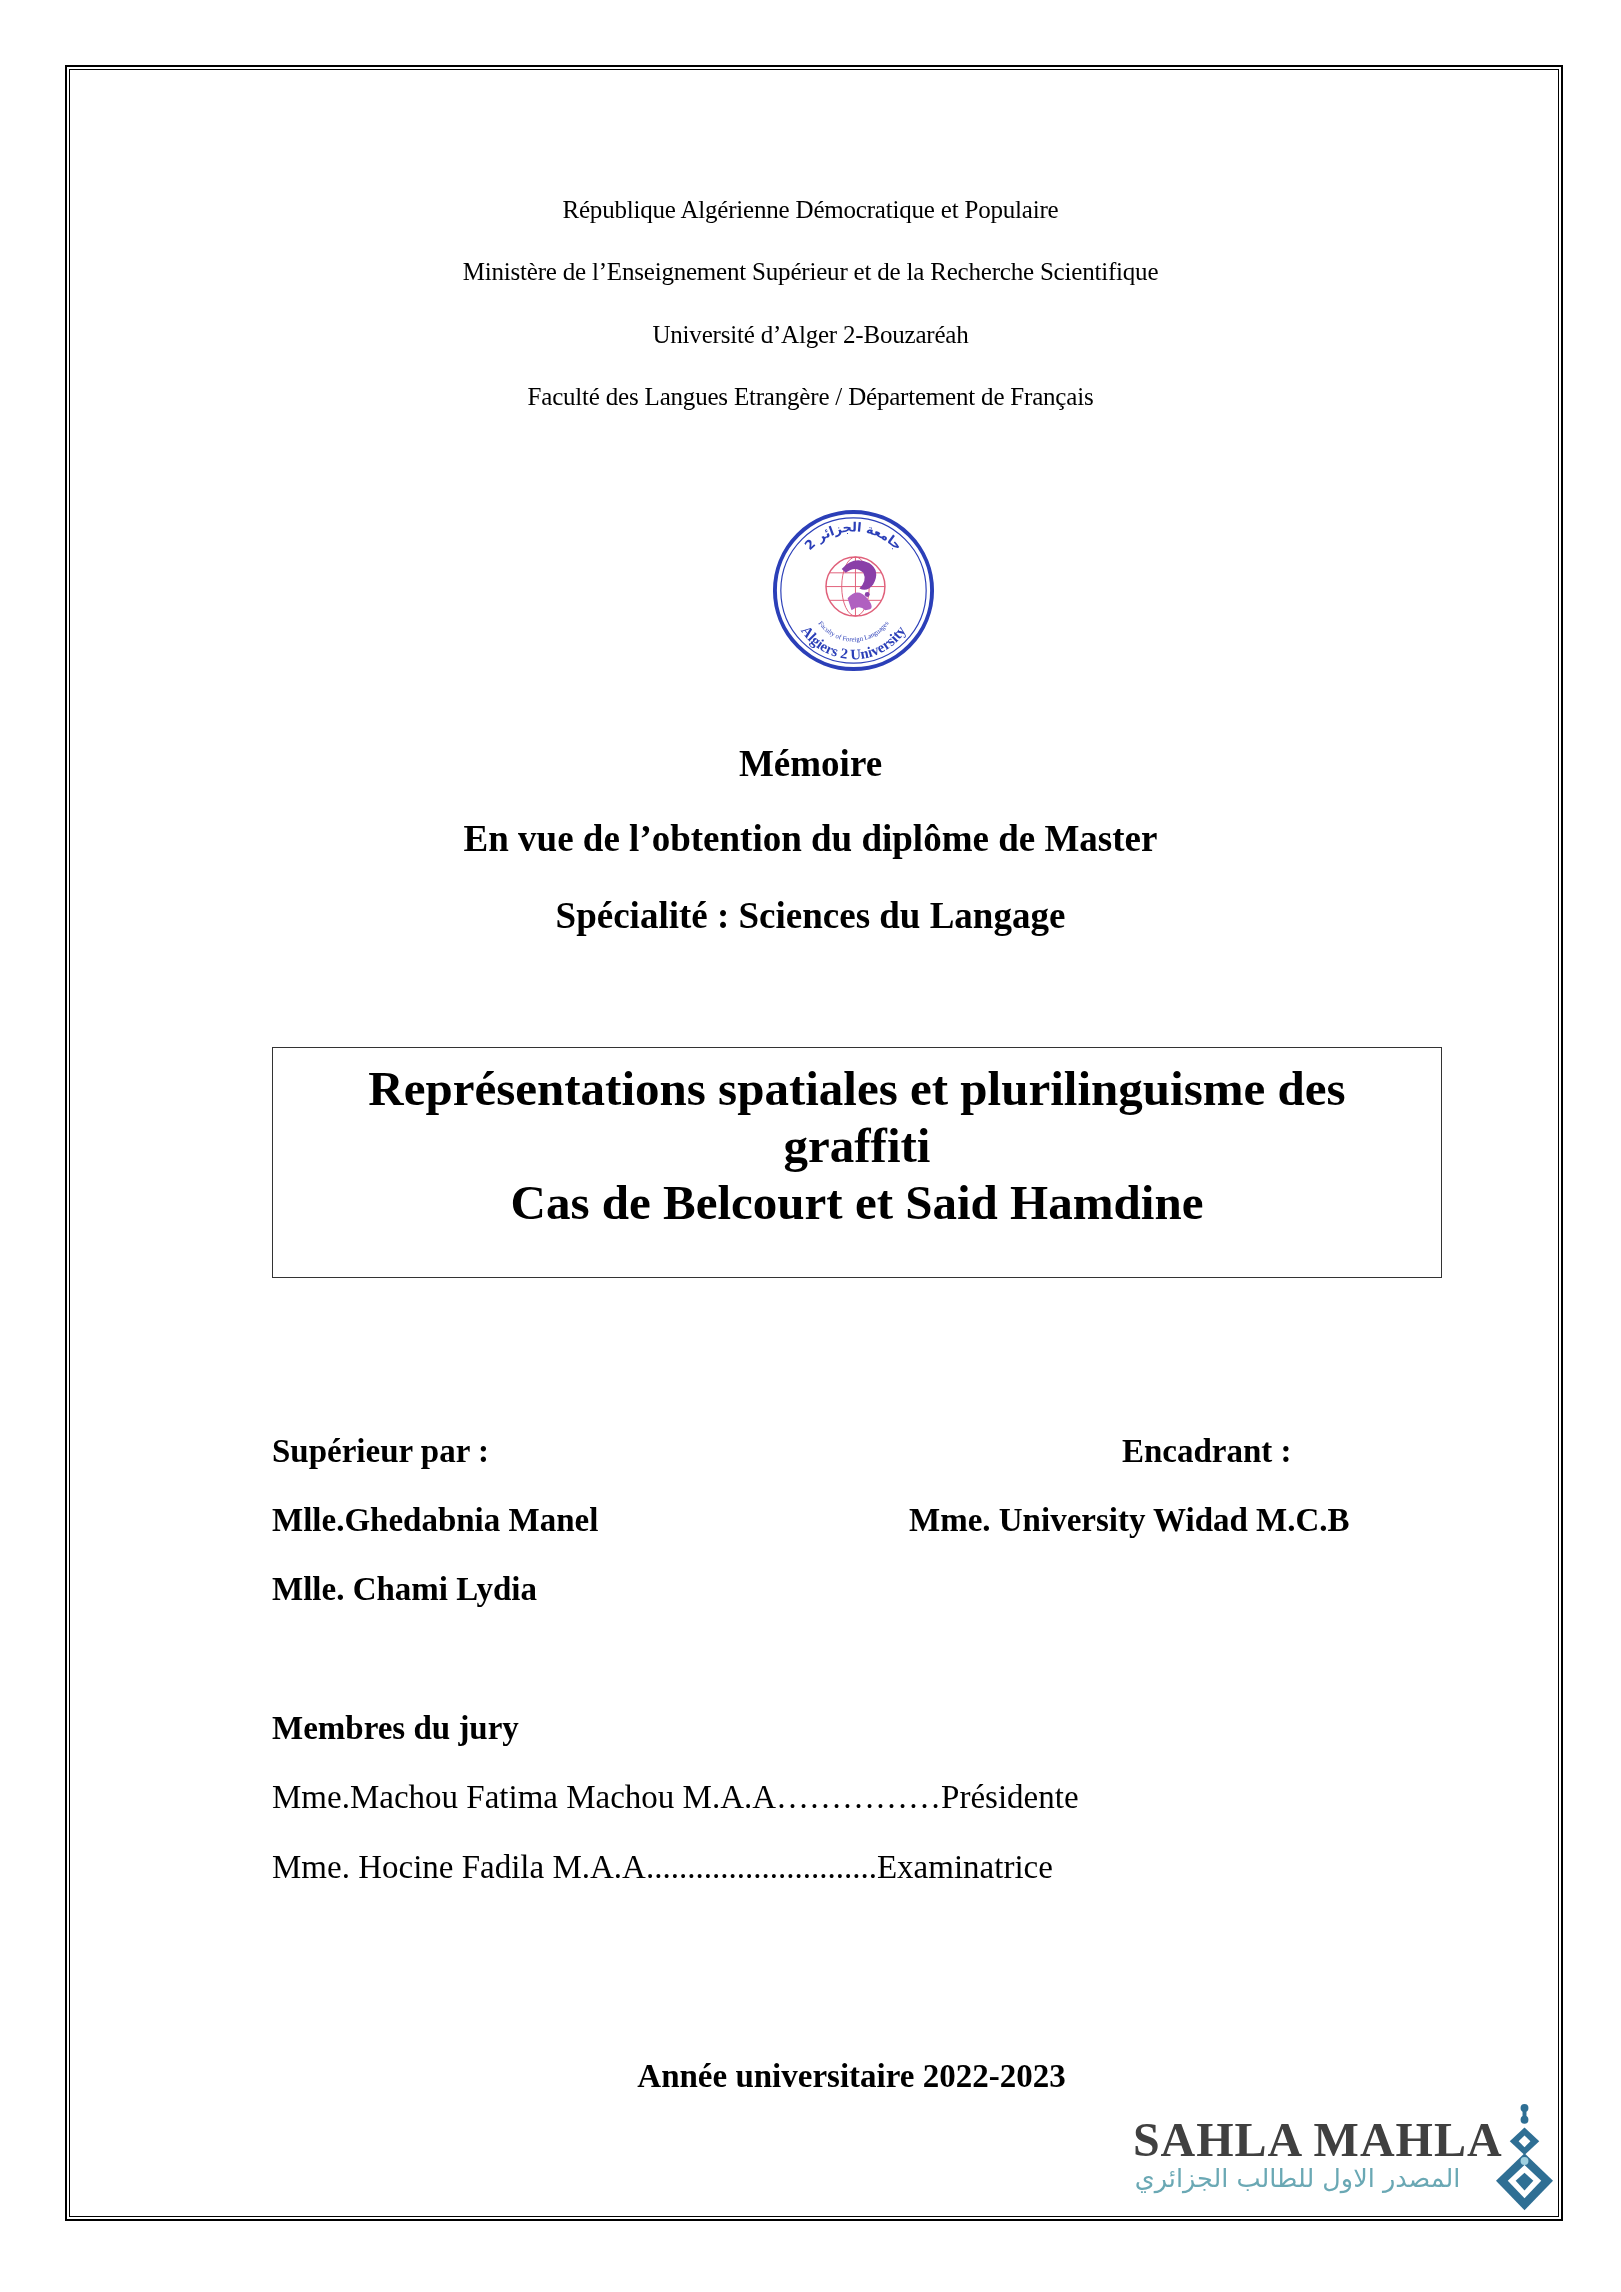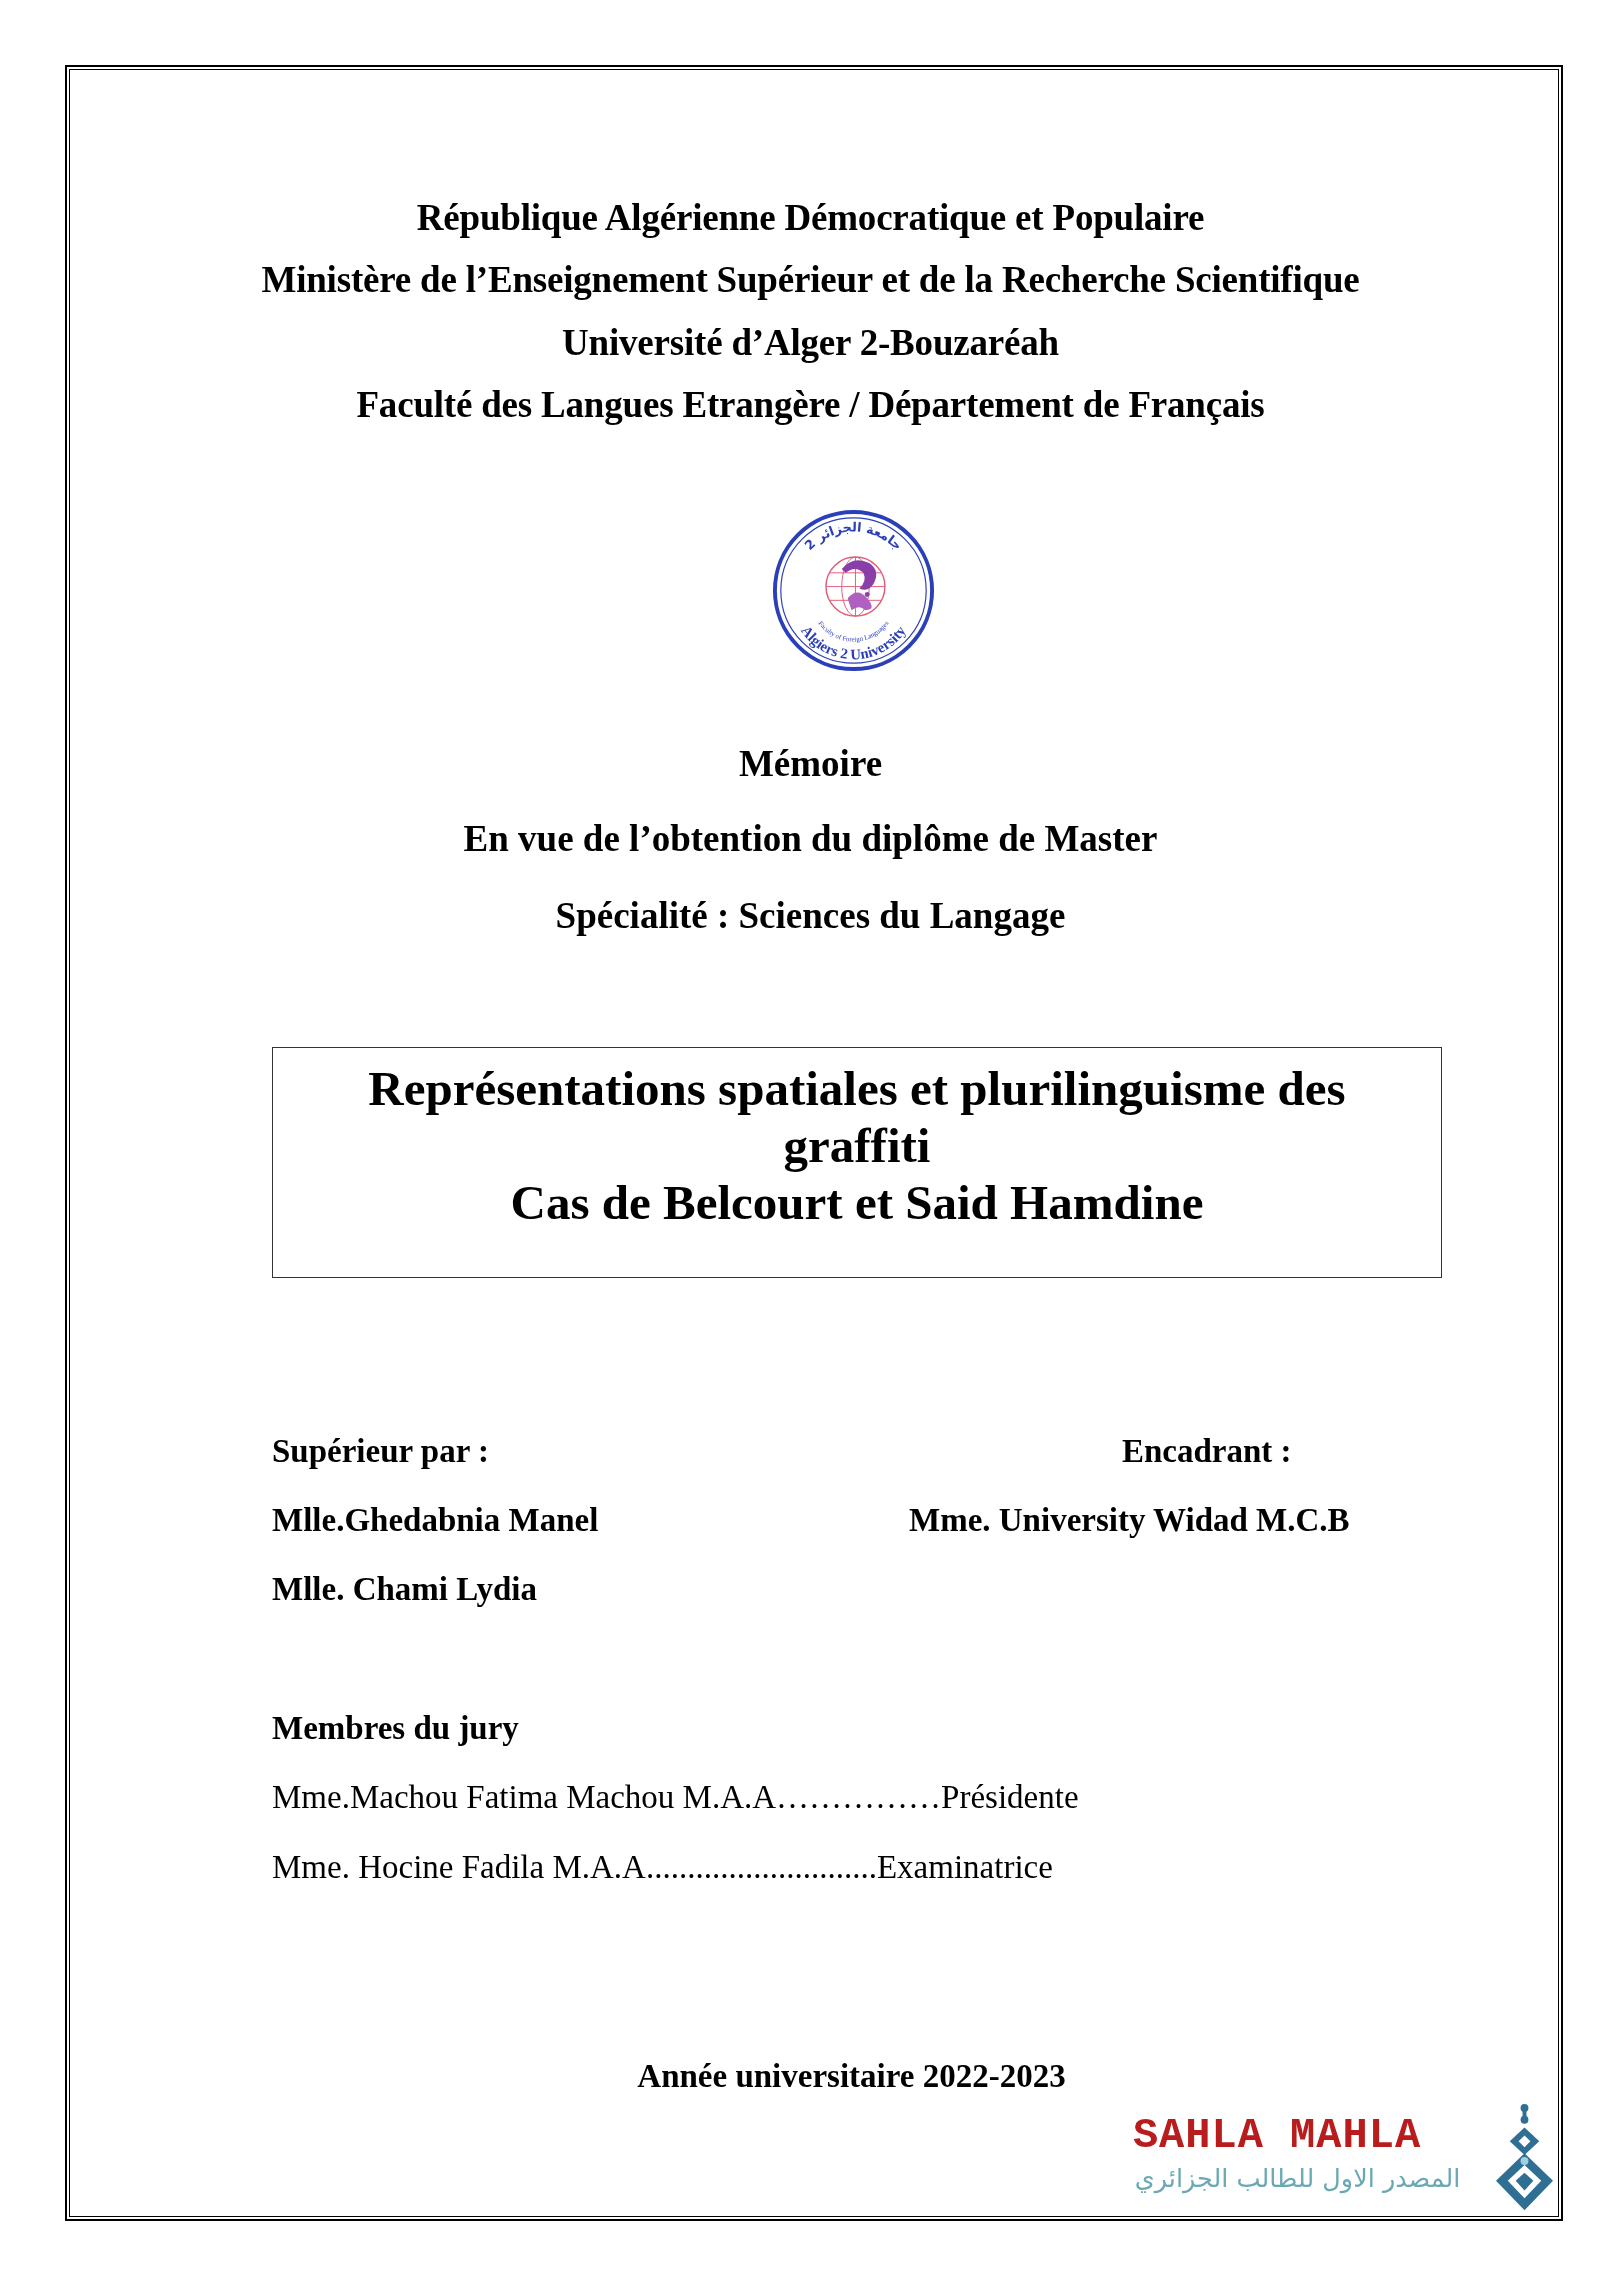--- a/index.html
+++ b/index.html
@@ -36,22 +36,22 @@
     }
     .abs { position: absolute; }
     .center-line {
       position: absolute;
       left: 0;
       width: 1621px;
       text-align: center;
       white-space: nowrap;
     }
     .hdr {
-      font-weight: bold;
-      font-size: 37px;
+      font-weight: normal;
+      font-size: 25px;
       letter-spacing: -0.2px;
     }
     .subtitle {
       font-weight: bold;
       font-size: 37px;
     }
     .title-box {
       position: absolute;
       left: 272px;
       top: 1047px;
@@ -87,24 +87,24 @@
       position: absolute;
       left: 1127px;
       top: 2112px;
       width: 431px;
       height: 108px;
     }
     .wm-text {
       position: absolute;
       left: 5.9px;
       top: 0;
-      font-family: Liberation Mono, monospace;
-      font-size: 42px;
-      font-weight: bold;
-      color: #b91c1c;
+      font-family: Liberation Serif, serif;
+      font-size: 48px;
+      font-weight: bold;
+      color: #404040;
       letter-spacing: 1px;
       white-space: nowrap;
     }
     .wm-arabic {
       position: absolute;
       left: 7.8px;
       top: 51px;
       font-family: "DejaVu Sans", sans-serif;
       font-size: 25.5px;
       color: #6aa8b4;

